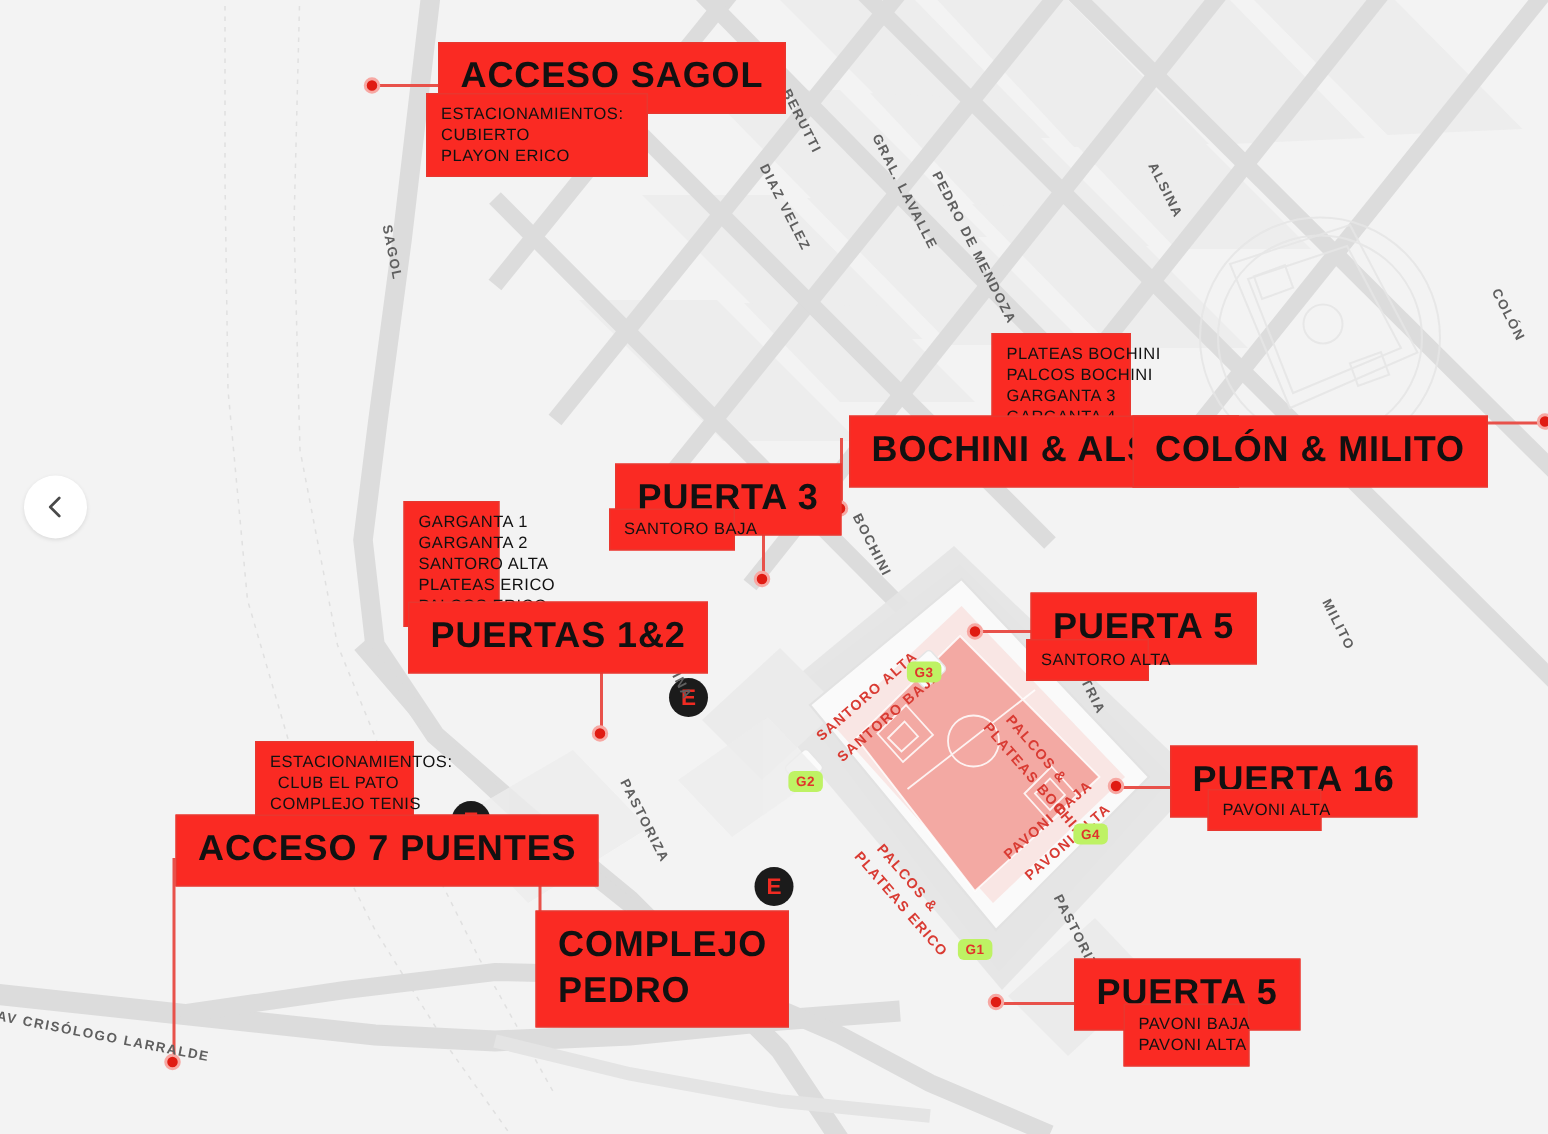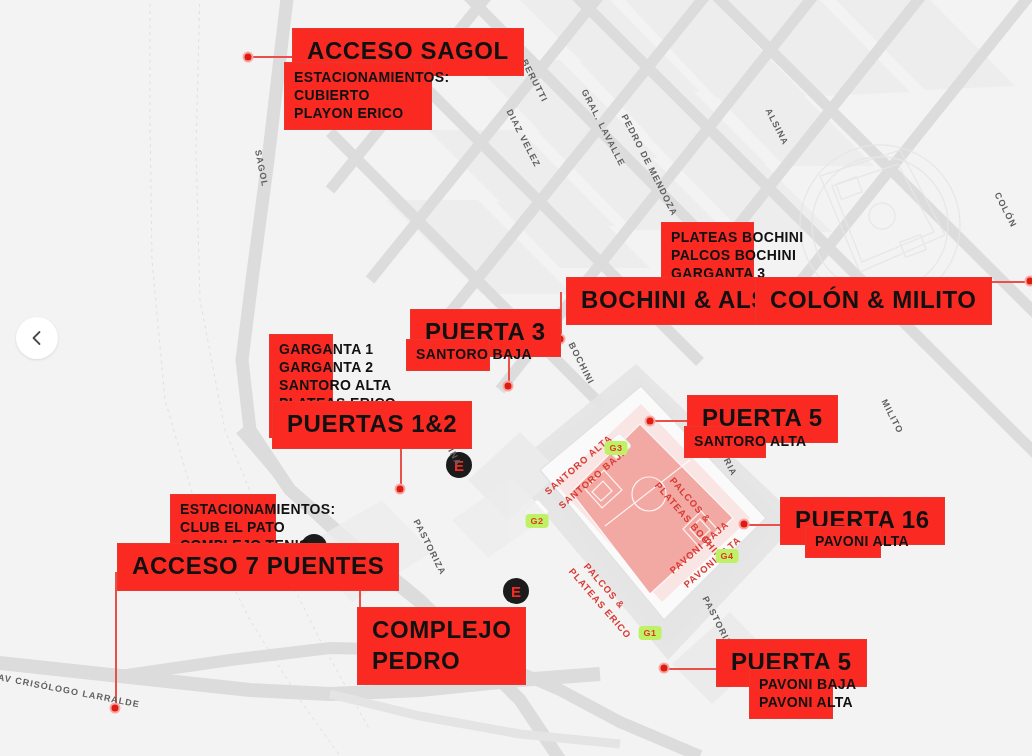--- a/index.html
+++ b/index.html
@@ -28,22 +28,22 @@
     letter-spacing: 0.2px;
   }
   .rbox.title {
     font-weight: bold;
     font-size: 24px;
     letter-spacing: 0.6px;
     padding: 7px 14px 8px 14px;
     font-stretch: condensed;
   }
   .rbox.sub {
-    font-size: 14px;
-    font-weight: bold;
+    font-size: 11px;
+    font-weight: normal;
     padding: 6px 9px 6px 9px;
     letter-spacing: 0.35px;
   }
   .rbox.sub.right { text-align: right; }
   .rbox.sub.center { text-align: center; }
 
   
   .pin {
     position: absolute;
     width: 11px; height: 11px;

